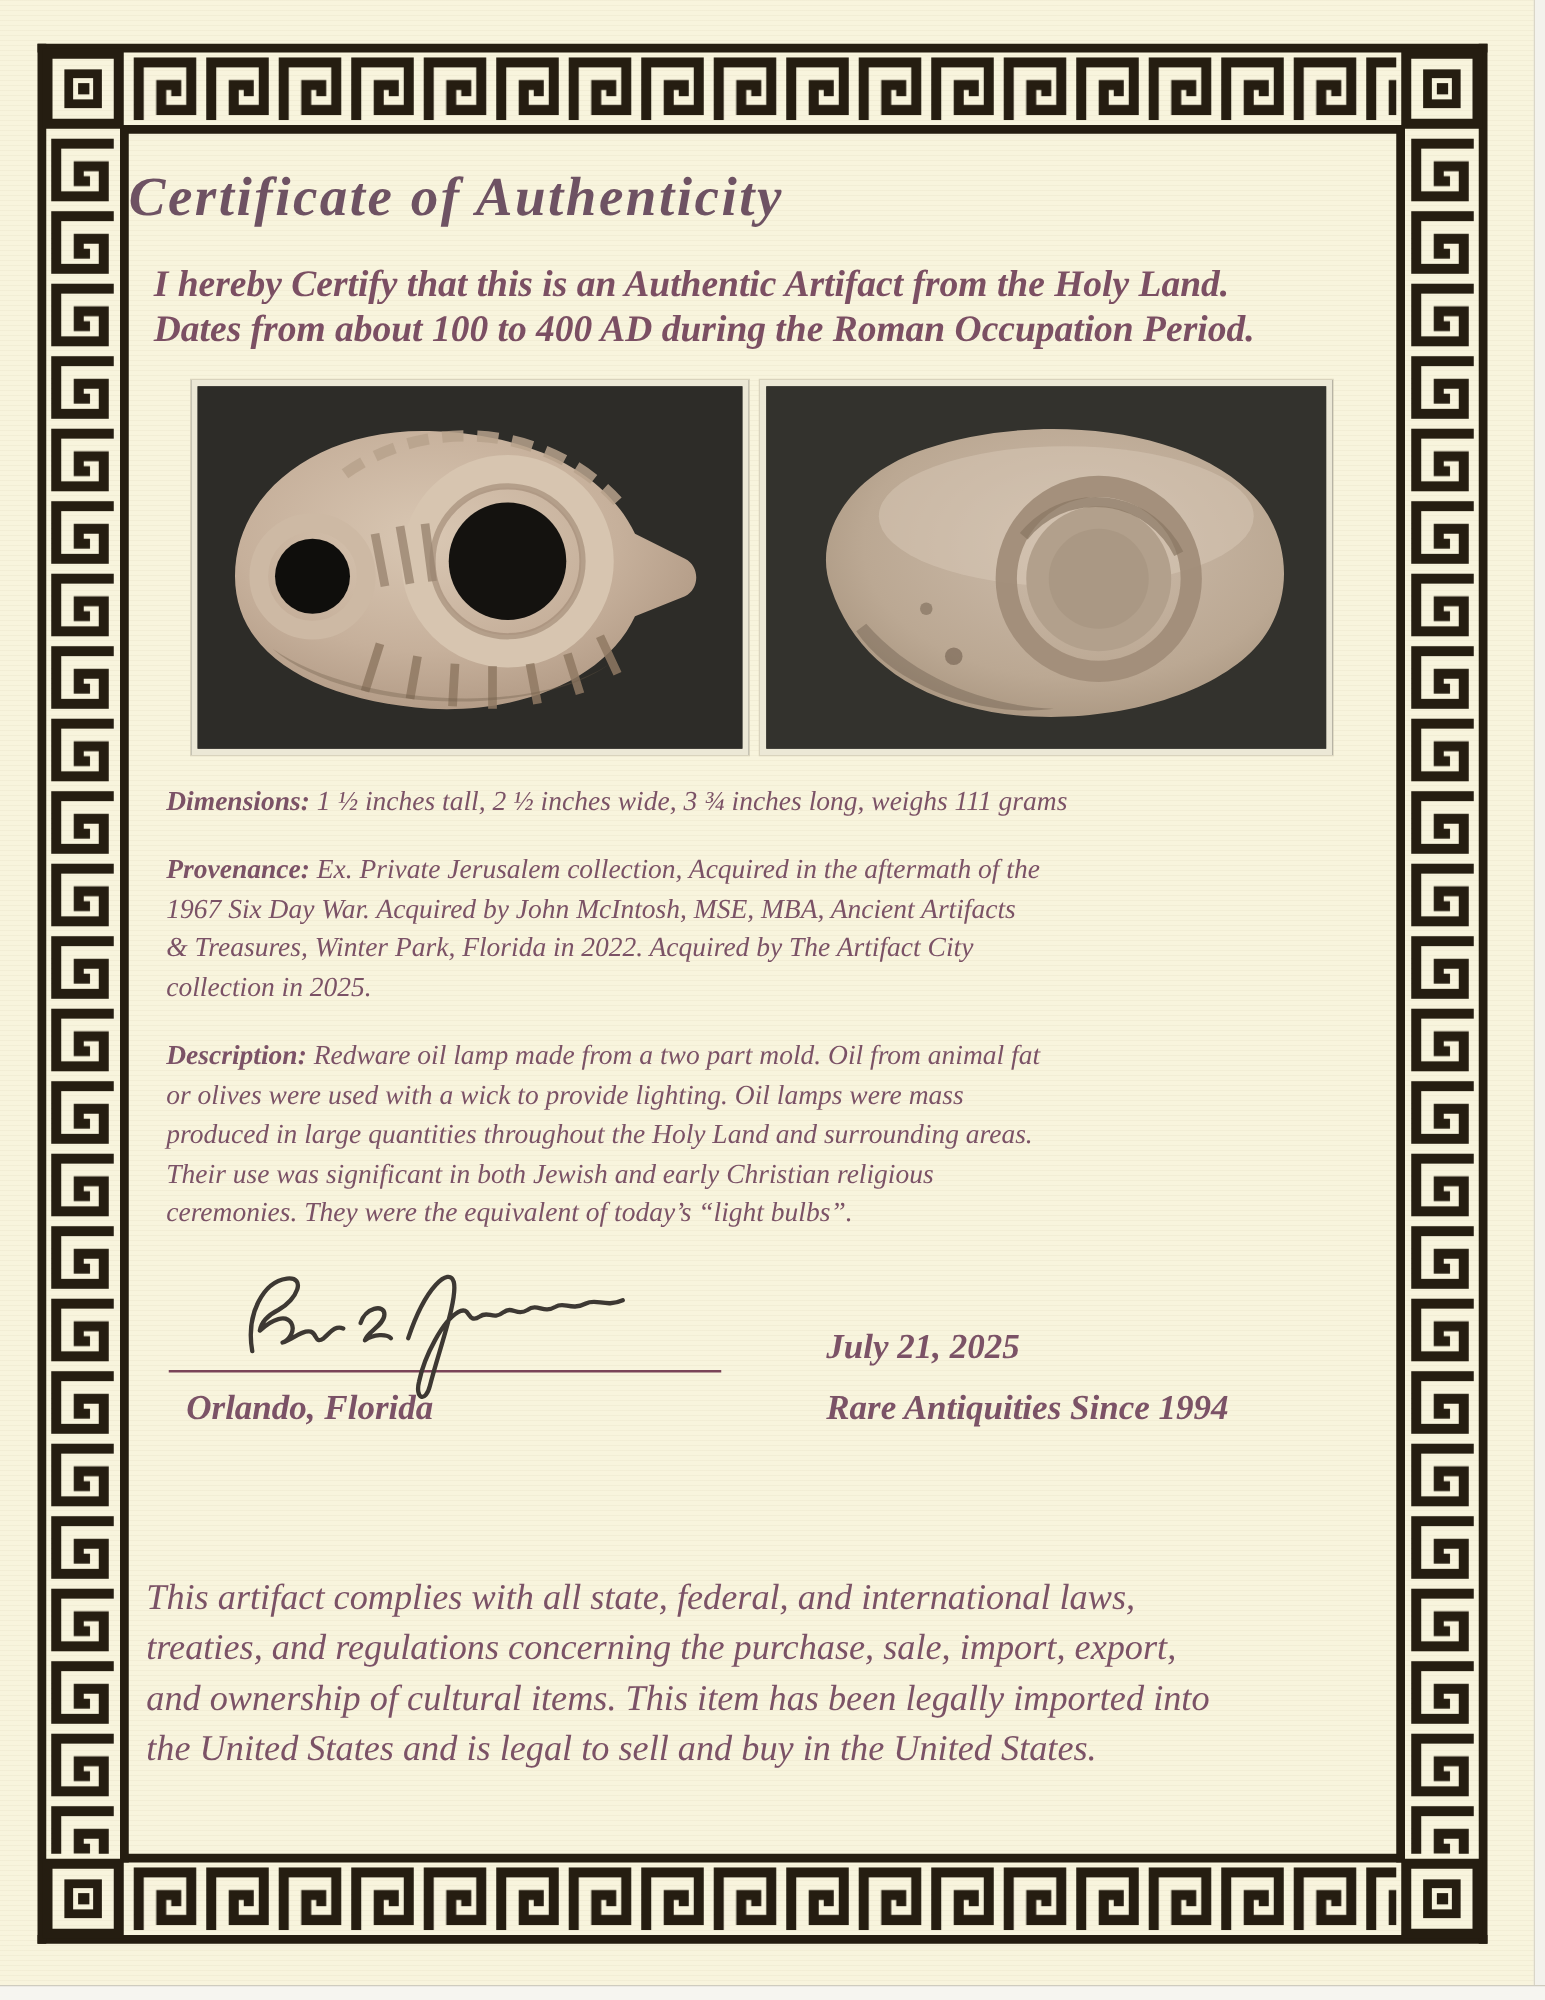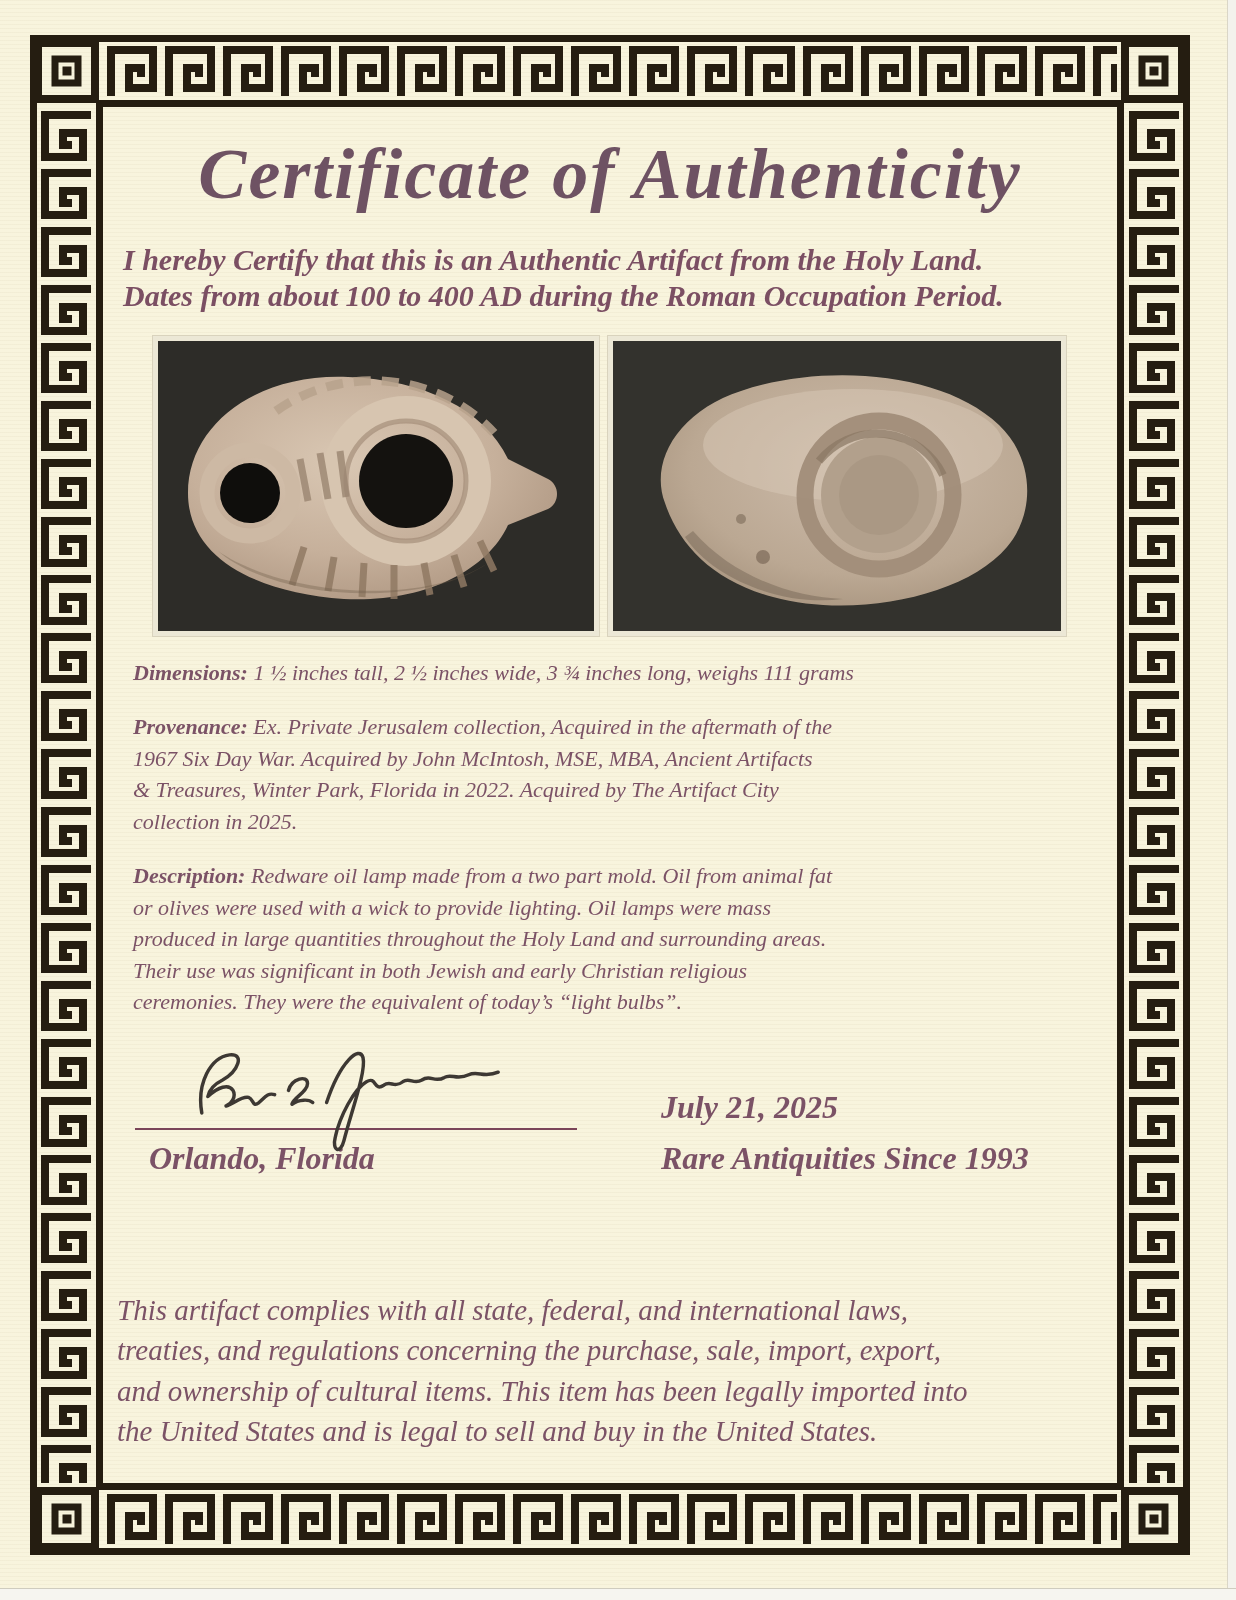--- a/index.html
+++ b/index.html
@@ -16,22 +16,21 @@
     color:#7b5266;
   }
   .border-svg{position:absolute;left:0;top:0;}
   .scan-edge-right{position:absolute;top:0;right:0;width:8px;height:100%;
     background:#f3f2ec;border-left:1px solid #dad6c7;}
   .scan-edge-bottom{position:absolute;left:0;bottom:0;width:100%;height:11px;
     background:#f6f5f0;border-top:1px solid #cfccbf;}
   .content{position:absolute;left:103px;top:107px;width:1014px;height:1376px;}
   .title{
     margin:26px 0 4px 0;
-    text-align:center;
-    font-size:72px;line-height:1.15;
+    font-size:44px;line-height:1.15;
     font-weight:bold;letter-spacing:2px;
     color:#6e5263;
   }
   .cert-line{
     padding:0 20px;margin:0;
     font-size:30px;font-weight:bold;line-height:36px;
     color:#7b4f63;
   }
   .cert-line.first{margin-top:26px;}
   .cert-line.second{margin-top:0;}
@@ -50,21 +49,21 @@
   .para .label{font-weight:bold;}
   .para.dimensions{margin-top:21px;}
   .para.provenance{margin-top:23px;}
   .para.description{margin-top:23px;}
   .sig-grid{
     display:grid;
     grid-template-columns:512px 1fr;
     grid-template-rows:102px 46px 50px;
     padding-left:30px;
     margin-top:16px;
-    font-size:32px;font-weight:bold;
+    font-size:28px;font-weight:bold;
     color:#7b5266;
     align-items:end;
   }
   .sig-wrap{position:relative;height:102px;}
   .sig-underline{position:absolute;left:2px;bottom:6px;width:442px;
     border-bottom:2.5px solid #7a4458;}
   .sig-svg{position:absolute;left:18px;bottom:-22px;overflow:visible;}
   .sig-date{padding:0 0 10px 16px;}
   .sig-cell-left{align-self:center;}
   .sig-cell-right{align-self:center;padding-left:16px;}
@@ -221,21 +220,21 @@
                      C226 55 222 74 234 66 C242 60 246 70 256 62
                      C264 56 268 66 278 60 C288 53 292 64 304 57
                      C312 52 318 61 332 54 C342 49 350 58 366 51"></path>
           </g>
         </svg>
       </div>
       <div class="sig-date">July 21, 2025</div>
 
       <div class="sig-cell-right">Orlando, Florida</div>
 
-      <div class="sig-cell-right">Rare Antiquities Since 1993</div>
+      <div class="sig-cell-right">Rare Antiquities Since 1994</div>
     </div>
 
     <p class="legal">This artifact complies with all state, federal, and international laws,
 treaties, and regulations concerning the purchase, sale, import, export,
 and ownership of cultural items. This item has been legally imported into
 the United States and is legal to sell and buy in the United States.</p>
 
   </div>
 
   <div class="scan-edge-right"></div>

